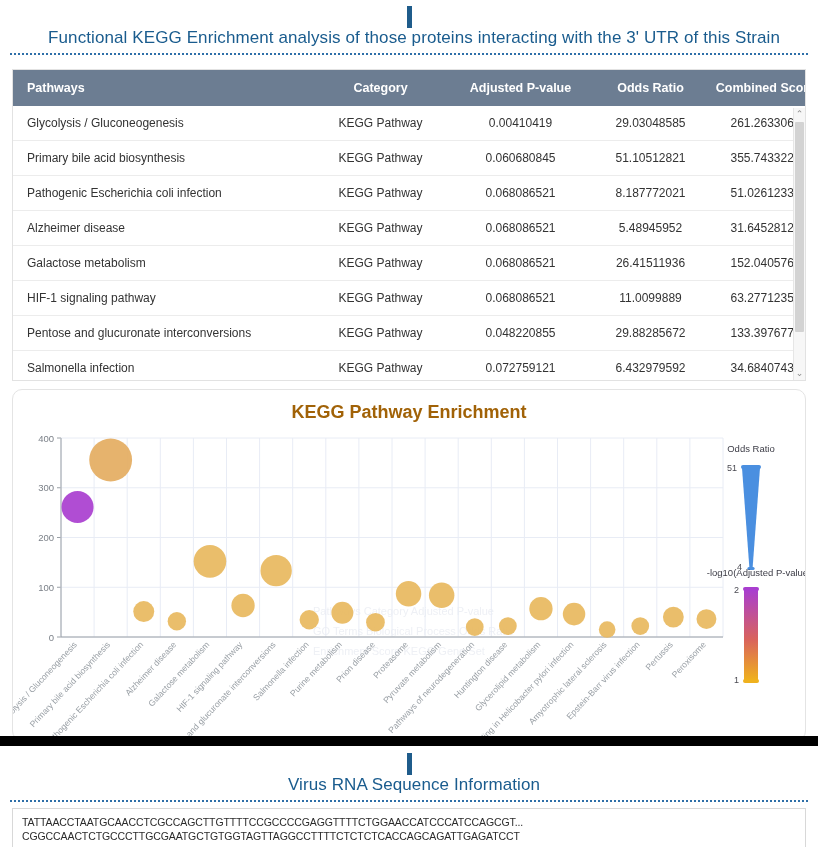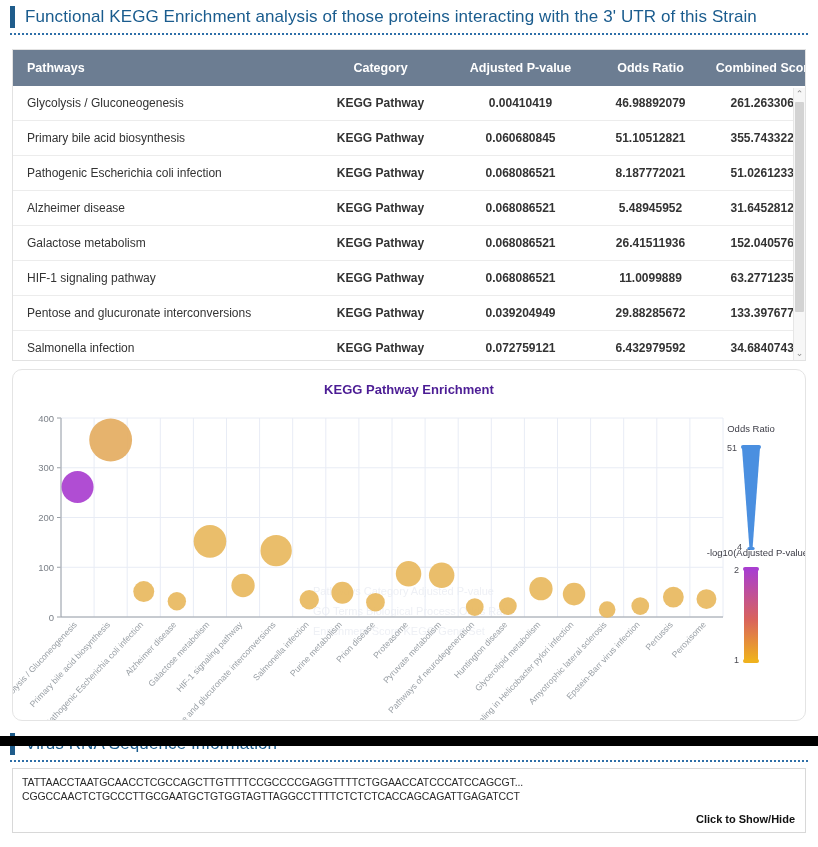--- a/index.html
+++ b/index.html
@@ -6,20 +6,21 @@
   body{
     width:818px;height:847px;
     background:#ffffff;
     font-family:"Liberation Sans","DejaVu Sans",sans-serif;
     overflow:hidden;
     position:relative;
   }
   .section-head{
     display:flex;align-items:center;
     padding:0 0 0 10px;
+    flex-direction:column;
   }
   .section-bar{
     width:5px;height:22px;background:#1F5C8B;margin-right:10px;flex:0 0 auto;
   }
   .section-title{
     color:#1A5C8E;font-size:17px;letter-spacing:.1px;white-space:nowrap;
   }
   .dotted-sep{
     margin:5px 10px 0 10px;
     border-top:2px dotted #2E6FA8;
@@ -48,21 +49,21 @@
   }
   thead th.c{text-align:center;padding-left:0;}
   tbody td{
     font-size:12px;
     color:#333;
     padding:10px 0 10px 14px;
     border-bottom:1px solid #ececec;
     white-space:nowrap;
     overflow:hidden;
   }
-  tbody td.c{text-align:center;padding-left:0;font-weight:bold;}
+  tbody td.c{text-align:center;padding-left:0;}
   tbody tr:first-child td{border-top:none;}
   col.w1{width:300px;}
   col.w2{width:135px;}
   col.w3{width:145px;}
   col.w4{width:115px;}
   col.w5{width:115px;}
 
   .vscroll{
     position:absolute;right:0;top:38px;width:11px;bottom:0;
     background:#f7f7f7;border-left:1px solid #e6e6e6;
@@ -81,21 +82,21 @@
     margin:8px 12px 0 12px;
     border:1px solid #e4e4e4;
     border-radius:10px;
     background:#fff;
     height:350px;
     position:relative;
     overflow:hidden;
   }
   .chart-title{
     position:absolute;left:0;right:0;top:12px;text-align:center;
-    font-size:13px;font-weight:bold;color:#4c1d95;
+    font-size:18px;font-weight:bold;color:#a16207;
   }
   .plot{position:absolute;left:0;top:0;right:0;bottom:0;}
 
   
   .black-strip{
     position:absolute;left:0;right:0;height:10px;background:#000;
   }
   .seq-box{
     margin:6px 12px 0 12px;
     border:1px solid #d8d8d8;
@@ -140,21 +141,21 @@
         <th class="c">Adjusted P-value</th>
         <th class="c">Odds Ratio</th>
         <th class="c">Combined Score</th>
       </tr>
     </thead>
     <tbody>
       <tr>
           <td>Glycolysis / Gluconeogenesis</td>
           <td class="c">KEGG Pathway</td>
           <td class="c">0.00410419</td>
-          <td class="c">46.98892079</td>
+          <td class="c">29.03048585</td>
           <td class="c">261.2633067</td>
         </tr>
       <tr>
           <td>Primary bile acid biosynthesis</td>
           <td class="c">KEGG Pathway</td>
           <td class="c">0.060680845</td>
           <td class="c">51.10512821</td>
           <td class="c">355.7433228</td>
         </tr>
       <tr>
@@ -181,21 +182,21 @@
       <tr>
           <td>HIF-1 signaling pathway</td>
           <td class="c">KEGG Pathway</td>
           <td class="c">0.068086521</td>
           <td class="c">11.0099889</td>
           <td class="c">63.27712357</td>
         </tr>
       <tr>
           <td>Pentose and glucuronate interconversions</td>
           <td class="c">KEGG Pathway</td>
-          <td class="c">0.039204949</td>
+          <td class="c">0.048220855</td>
           <td class="c">29.88285672</td>
           <td class="c">133.3976779</td>
         </tr>
       <tr>
           <td>Salmonella infection</td>
           <td class="c">KEGG Pathway</td>
           <td class="c">0.072759121</td>
           <td class="c">6.432979592</td>
           <td class="c">34.68407435</td>
         </tr>

